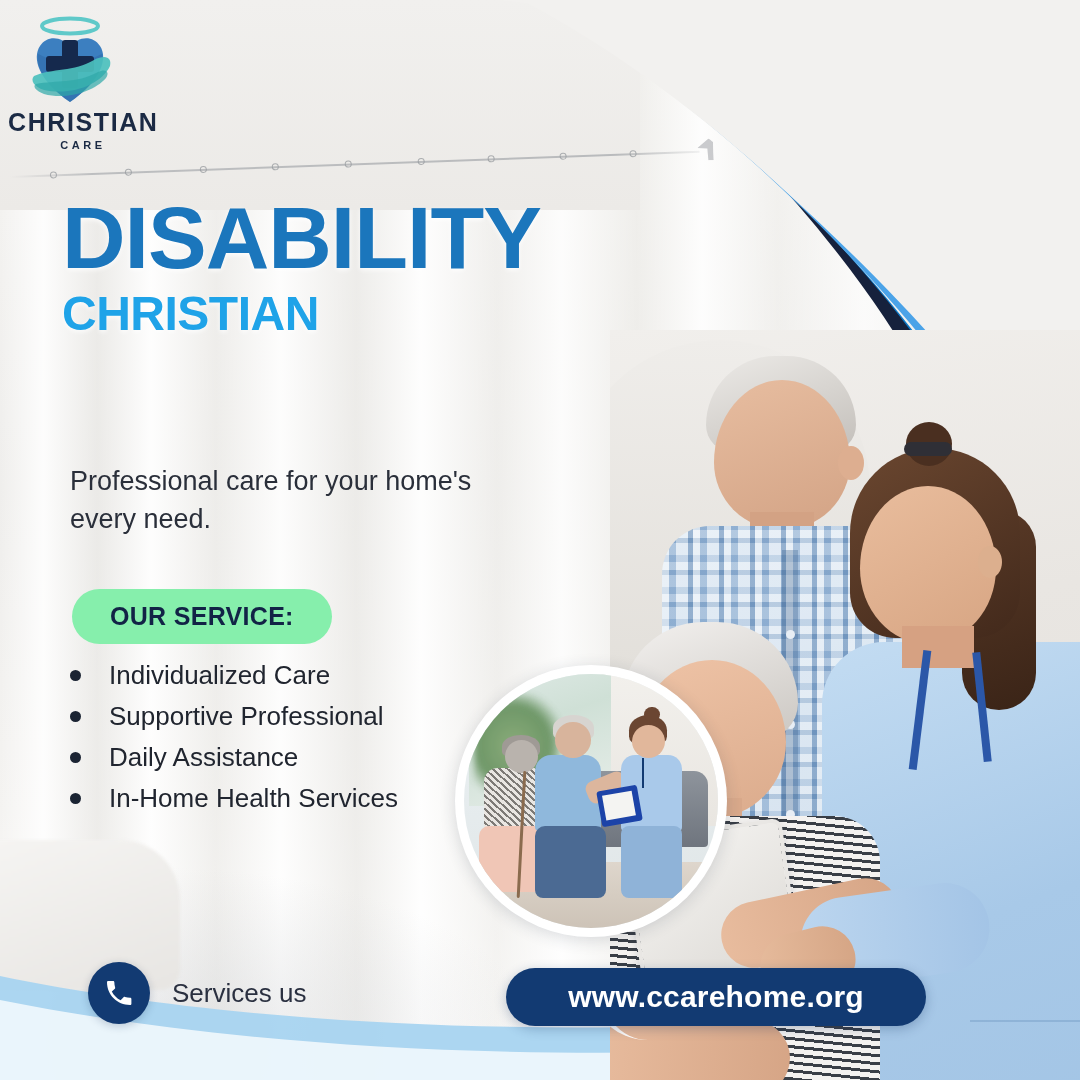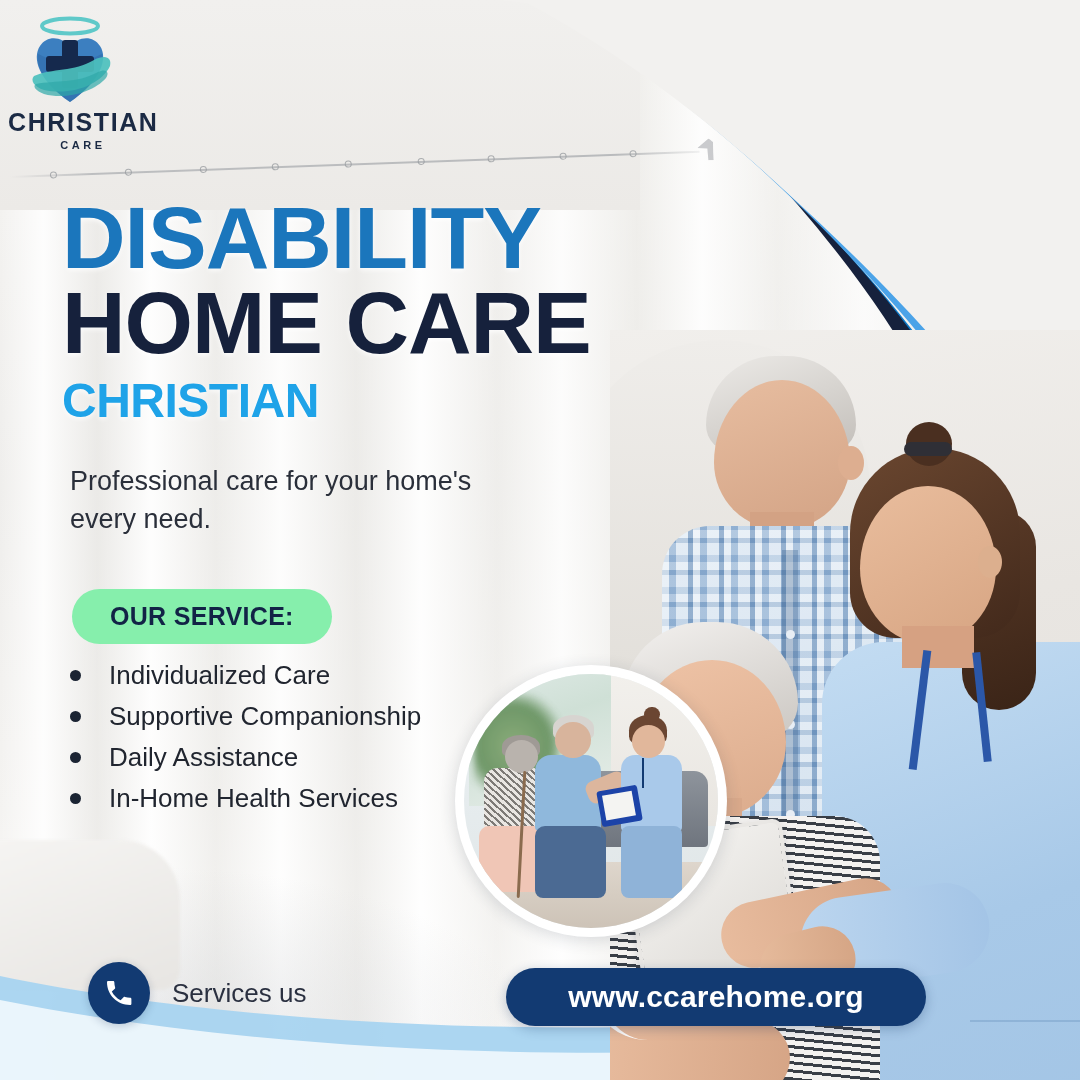--- a/index.html
+++ b/index.html
@@ -388,36 +388,35 @@
     <div class="w-arm-r"></div>
     <div class="n-arm"></div>
     <div class="n-hand"></div>
     <div class="w-arm-l"></div>
 
     <div class="hero-ring"></div>
   </div>
 
   <div class="headline">
     <div class="h-line1">DISABILITY</div>
-    <div class="h-line2">HOME CARE</div>
     <div class="h-line3">CHRISTIAN</div>
   </div>
 
   <div class="subtitle">Professional care for your home's every need.</div>
 
   <div class="pill-service">OUR SERVICE:</div>
 
   <ul class="services">
     <li>
       <span class="dot"></span>
       <span>Individualized Care</span>
     </li>
     <li>
       <span class="dot"></span>
-      <span>Supportive Companionship</span>
+      <span>Supportive Professional</span>
     </li>
     <li>
       <span class="dot"></span>
       <span>Daily Assistance</span>
     </li>
     <li>
       <span class="dot"></span>
       <span>In-Home Health Services</span>
     </li>
   </ul>

